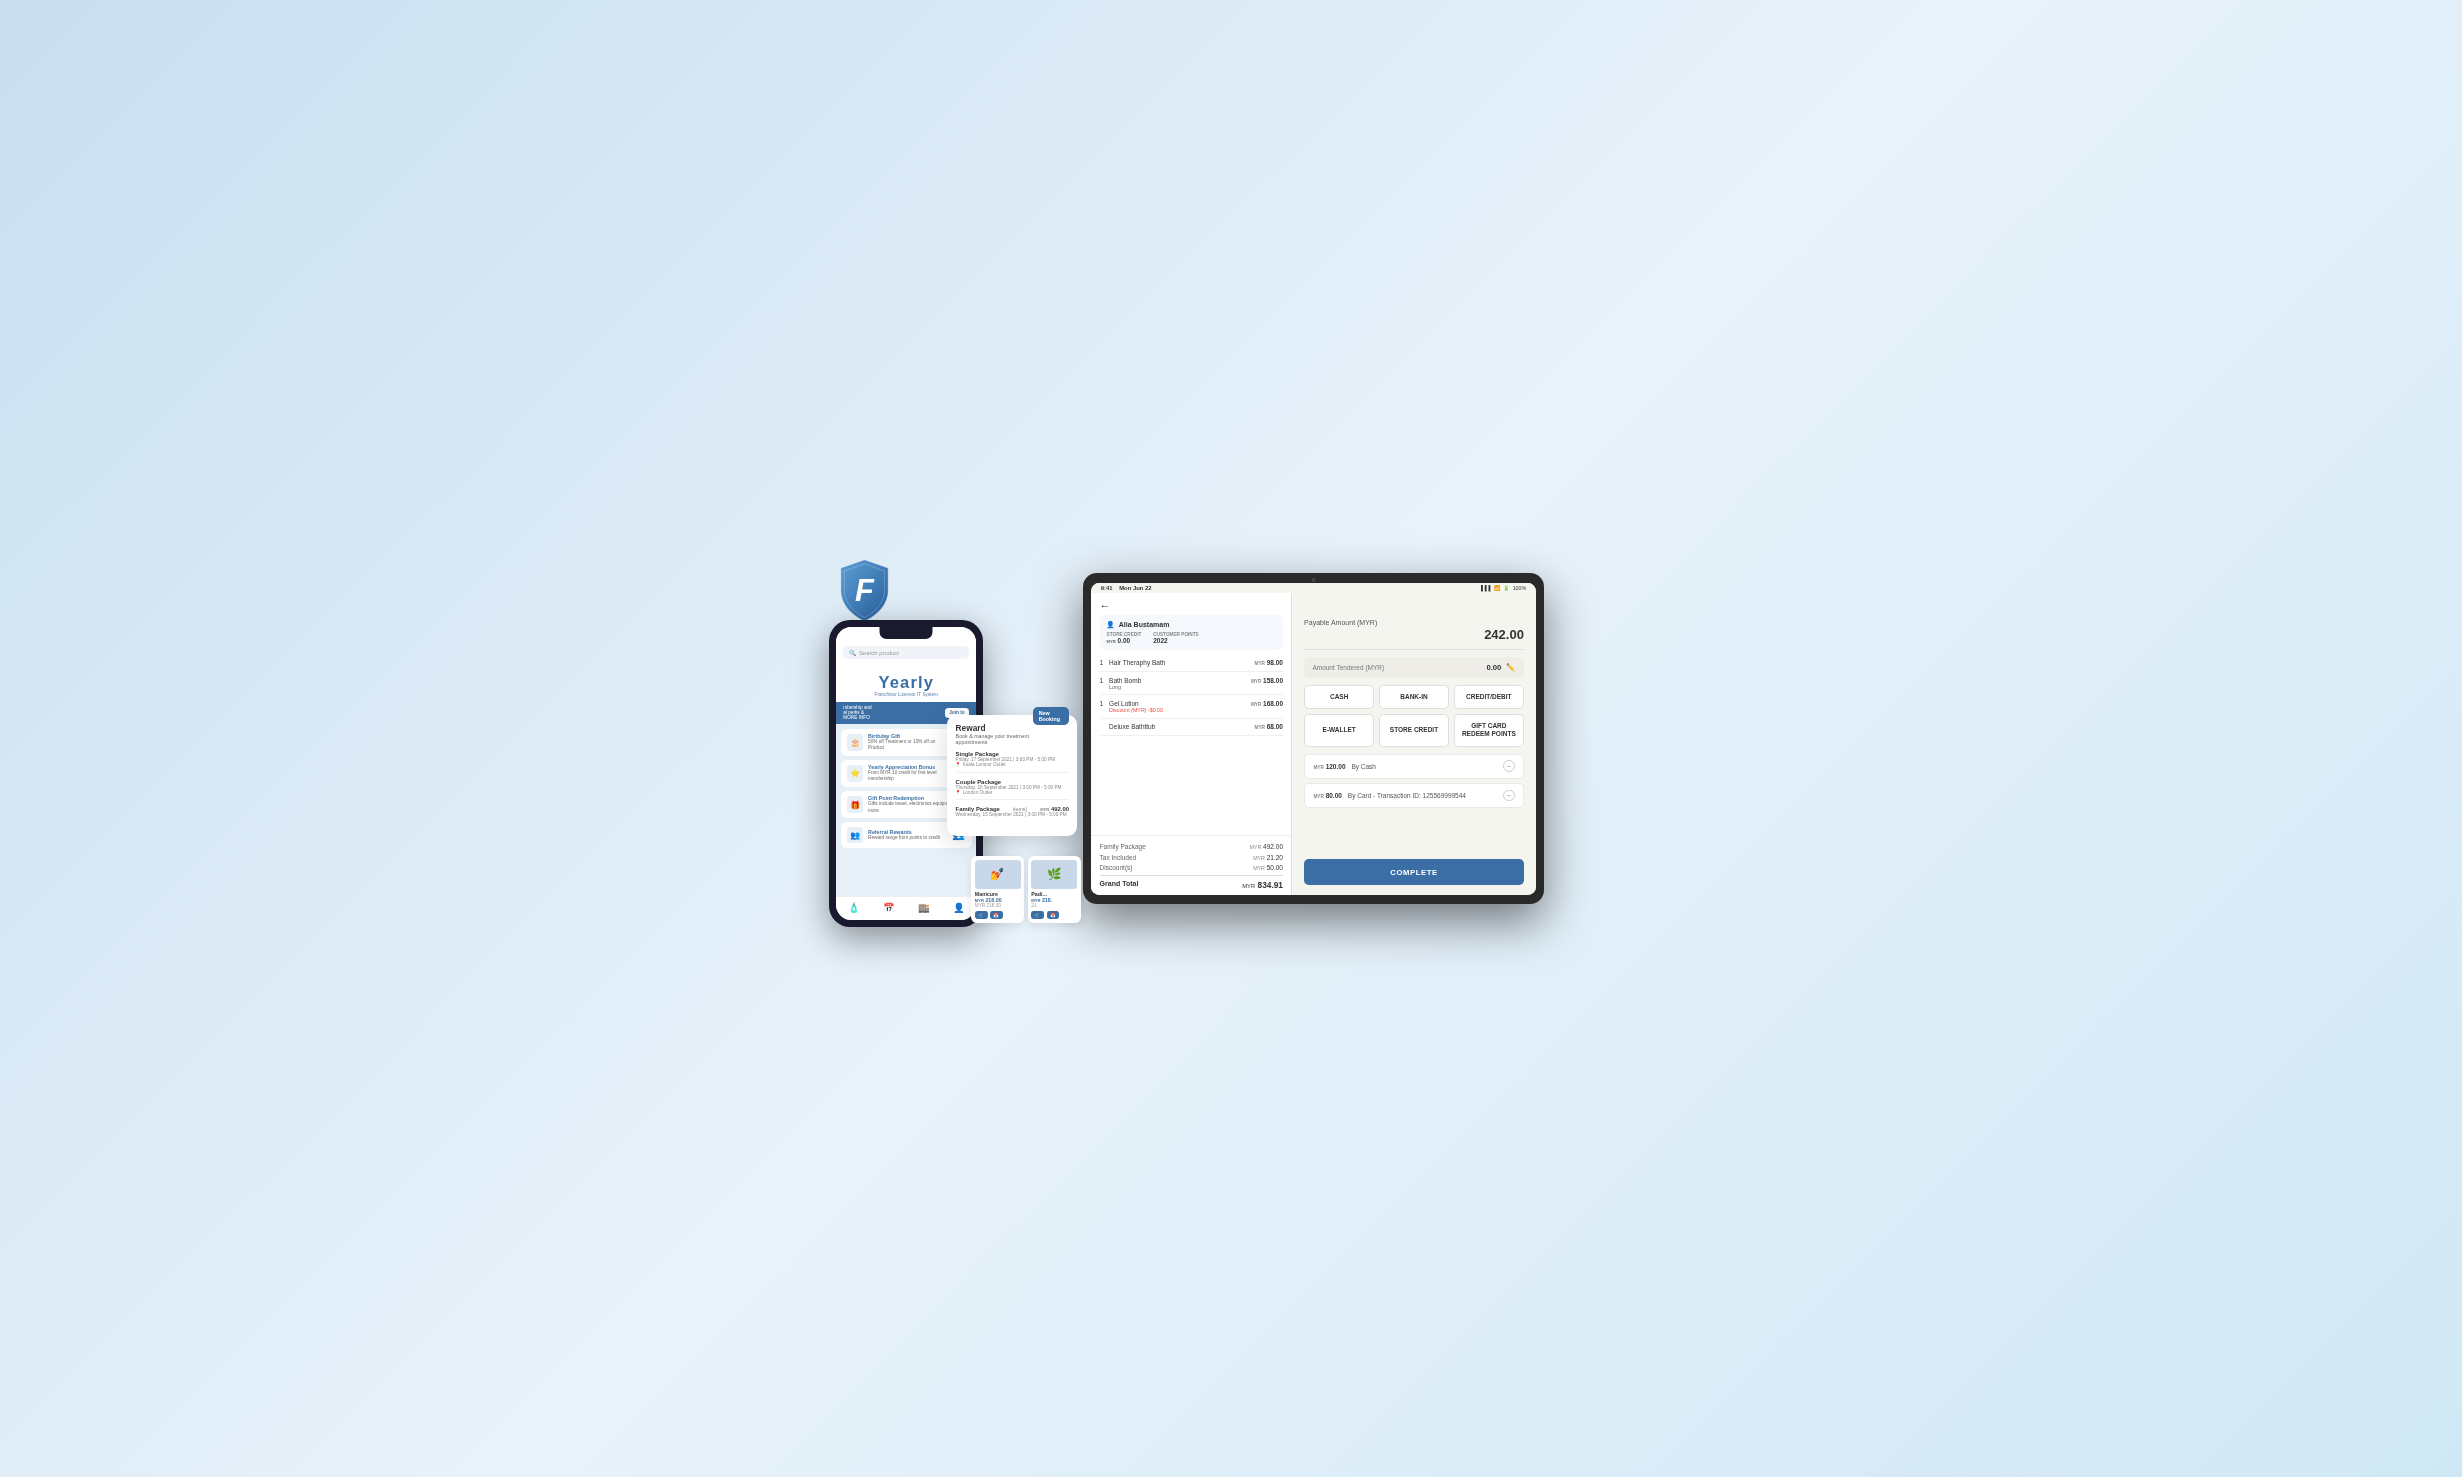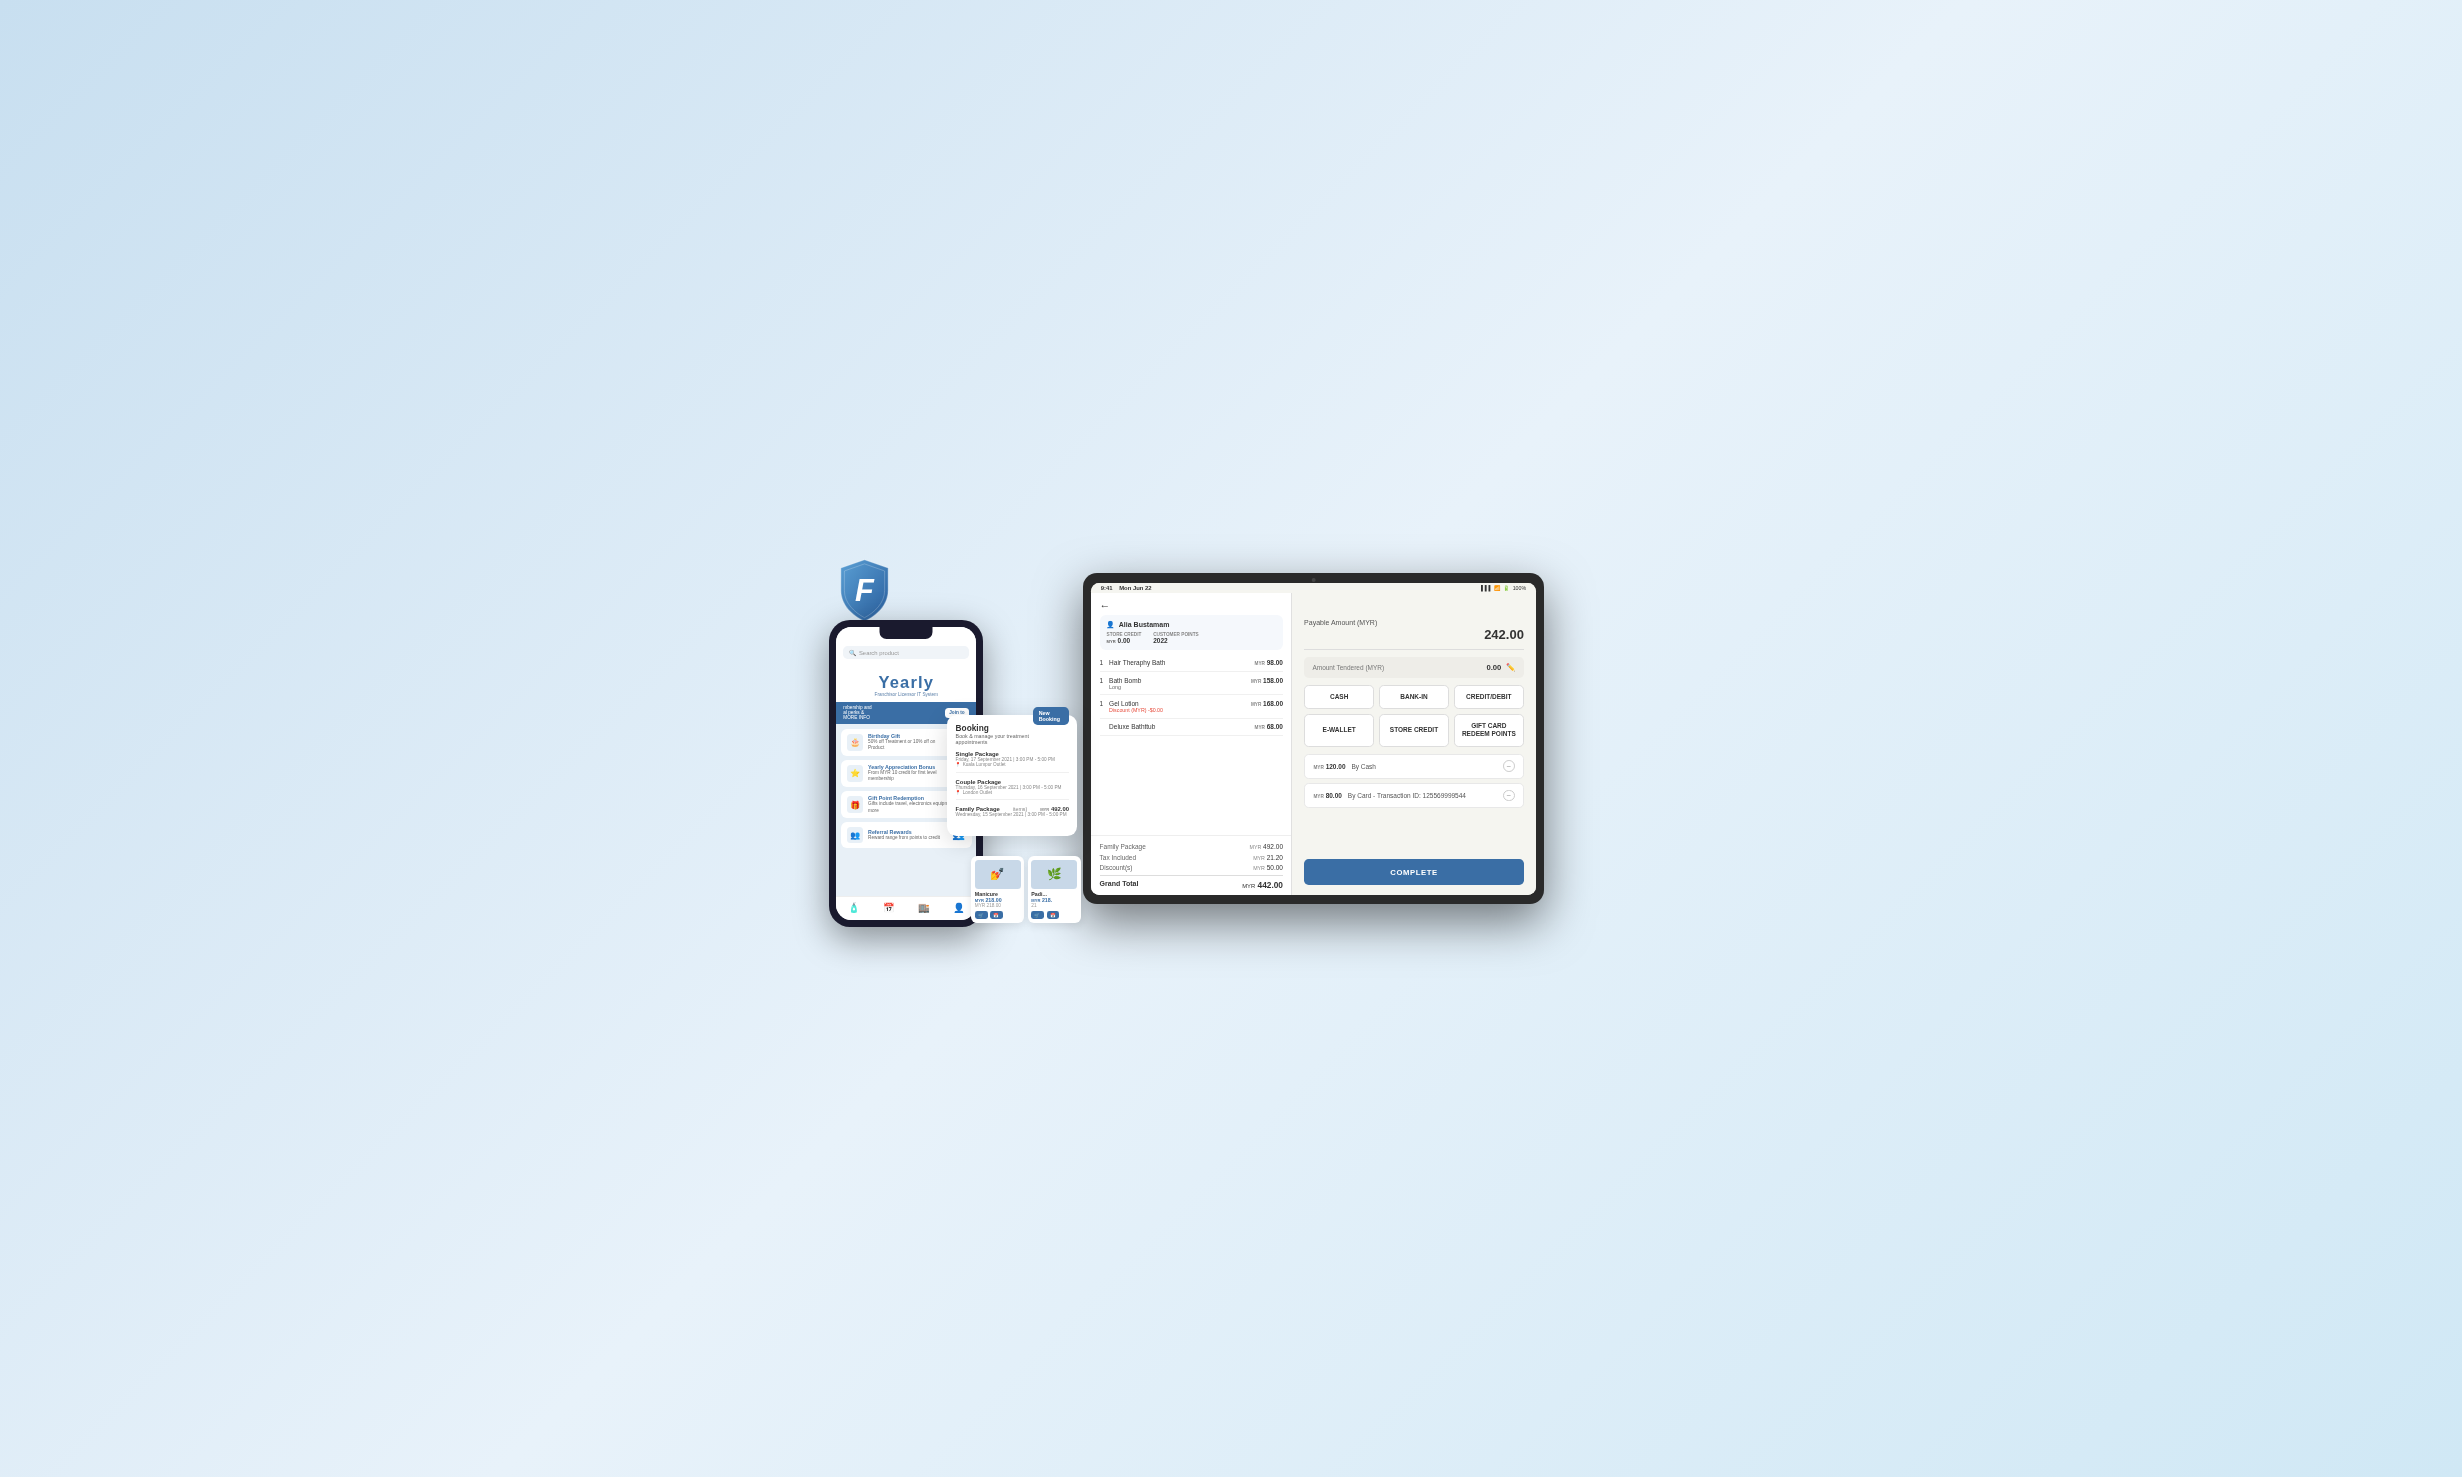--- a/index.html
+++ b/index.html
@@ -723,21 +723,21 @@
             <div class="phone-nav-icon">🏬</div>
             <div class="phone-nav-icon">👤</div>
           </div>
         </div>
       </div>
     </div>
 
     <div class="booking-card">
       <div style="display:flex;justify-content:space-between;align-items:flex-start;">
         <div>
-          <div class="booking-card-title">Booking</div>
+          <div class="booking-card-title">Reward</div>
           <div class="booking-card-subtitle">Book &amp; manage your treatment appointments</div>
         </div>
         <div class="new-booking-btn">New Booking</div>
       </div>
 
       <div class="booking-item">
         <div class="booking-item-title">Single Package</div>
         <div class="booking-item-datetime">Friday, 17 September 2021 | 3:00 PM - 5:00 PM</div>
         <div class="booking-item-location">
           <span>📍</span>
@@ -911,21 +911,21 @@
                 <span class="receipt-summary-label">Discount(s)</span>
                 <span class="receipt-summary-value">
                   <span style="font-size:5.3px;color:#888;">MYR</span>
                   <span>50.00</span>
                 </span>
               </div>
               <div class="receipt-total-row">
                 <span class="receipt-total-label">Grand Total</span>
                 <span class="receipt-total-value">
                   <span style="font-size:5.9px;font-weight:500;">MYR</span>
-                  <span>442.00</span>
+                  <span>834.91</span>
                 </span>
               </div>
             </div>
           </div>
 
           <div class="payment-panel">
 
             <div class="payable-row">
               <span class="payable-label">Payable Amount (MYR)</span>
               <span class="payable-amount">242.00</span>

